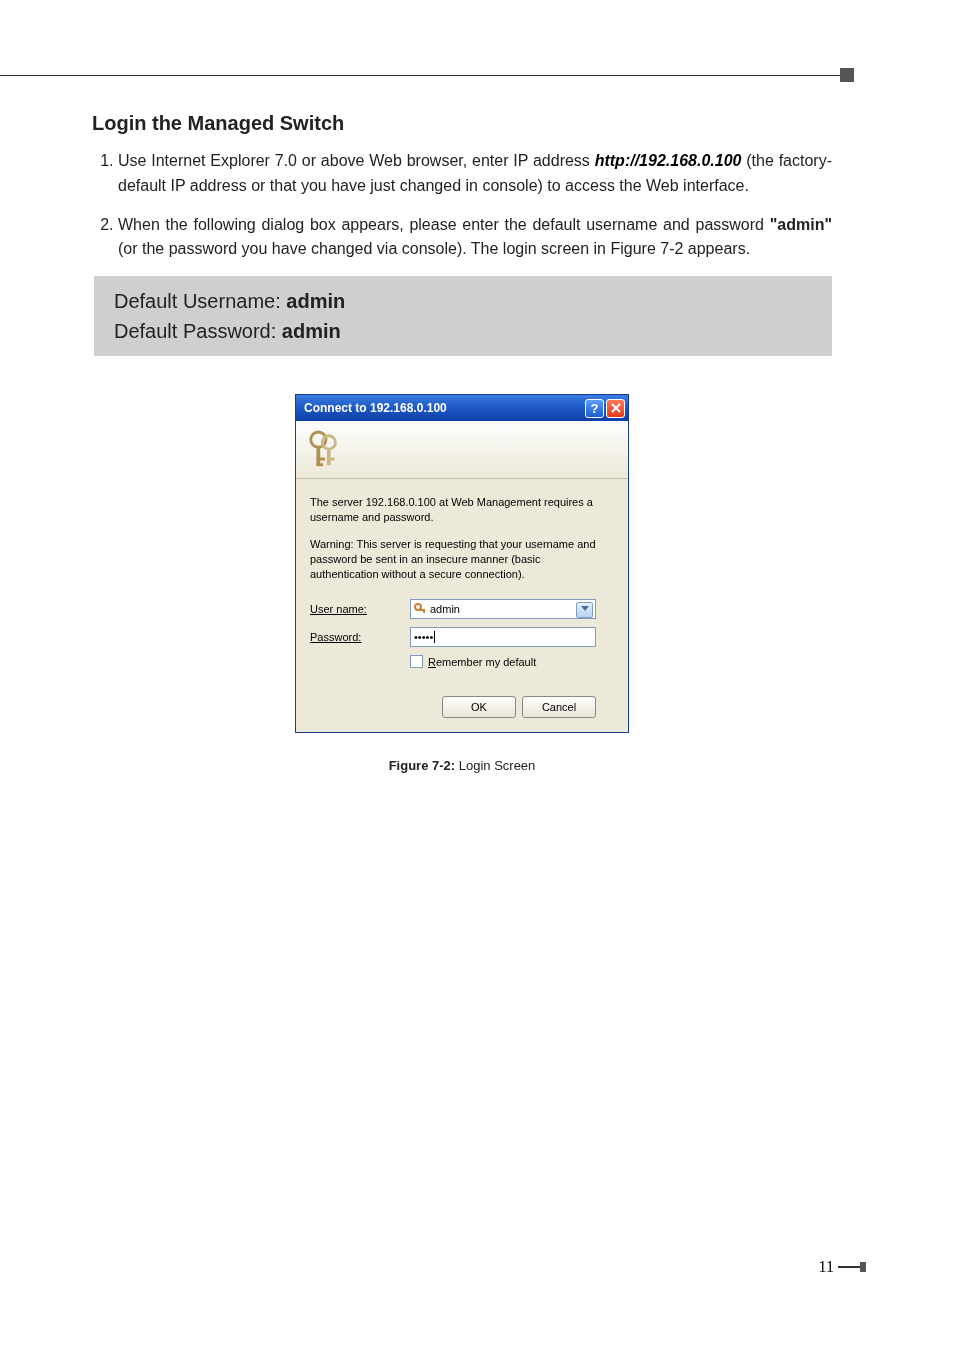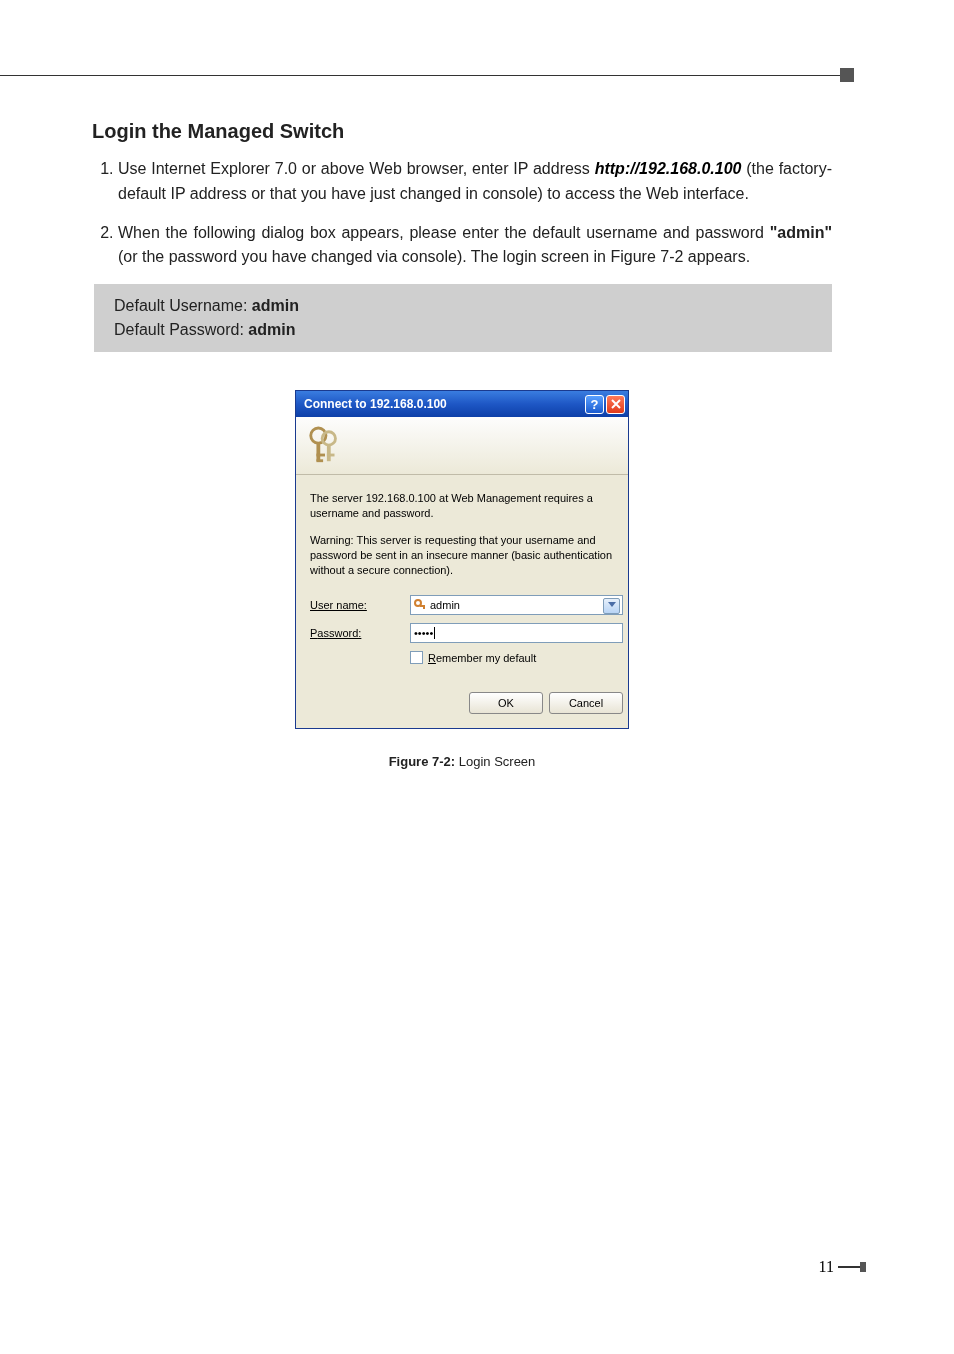--- a/index.html
+++ b/index.html
@@ -21,21 +21,21 @@
   .header-block {
     position: absolute;
     top: 68px;
     left: 840px;
     width: 14px;
     height: 14px;
     background: #555;
   }
   .content {
     position: absolute;
-    top: 120px;
+    top: 112px;
     left: 92px;
     width: 740px;
   }
   .section-heading {
     font-family: Arial, Helvetica, sans-serif;
     font-weight: bold;
     font-size: 20px;
     color: #222;
     margin-bottom: 14px;
   }
@@ -52,21 +52,21 @@
   }
   .ip-link {
     font-weight: bold;
     font-style: italic;
     color: #000;
   }
   .bold { font-weight: bold; }
   .defaults-box {
     background: #cfcfcf;
     padding: 10px 20px;
-    font-size: 16px;
+    font-size: 20px;
     line-height: 1.5;
     color: #222;
     width: 738px;
     margin-left: 2px;
   }
   .dialog-wrap {
     width: 334px;
     margin: 38px auto 0 auto;
     border: 1px solid #1a3a8f;
     background: #ece9d8;
@@ -100,21 +100,21 @@
     background: linear-gradient(to bottom, #fdfdfd 0%, #ece9d8 100%);
     border-bottom: 1px solid #c0bba8;
     display: flex;
     align-items: center;
     padding-left: 10px;
   }
   .keys-icon {
     width: 38px; height: 42px;
   }
   .dialog-body {
-    padding: 16px 5px 14px 14px;
+    padding: 16px 32px 14px 14px;
     color: #000;
   }
   .msg1 { margin-bottom: 12px; line-height: 1.35; }
   .msg2 { margin-bottom: 18px; line-height: 1.35; }
   .form-row {
     display: flex;
     align-items: center;
     margin-bottom: 8px;
   }
   .form-label {

